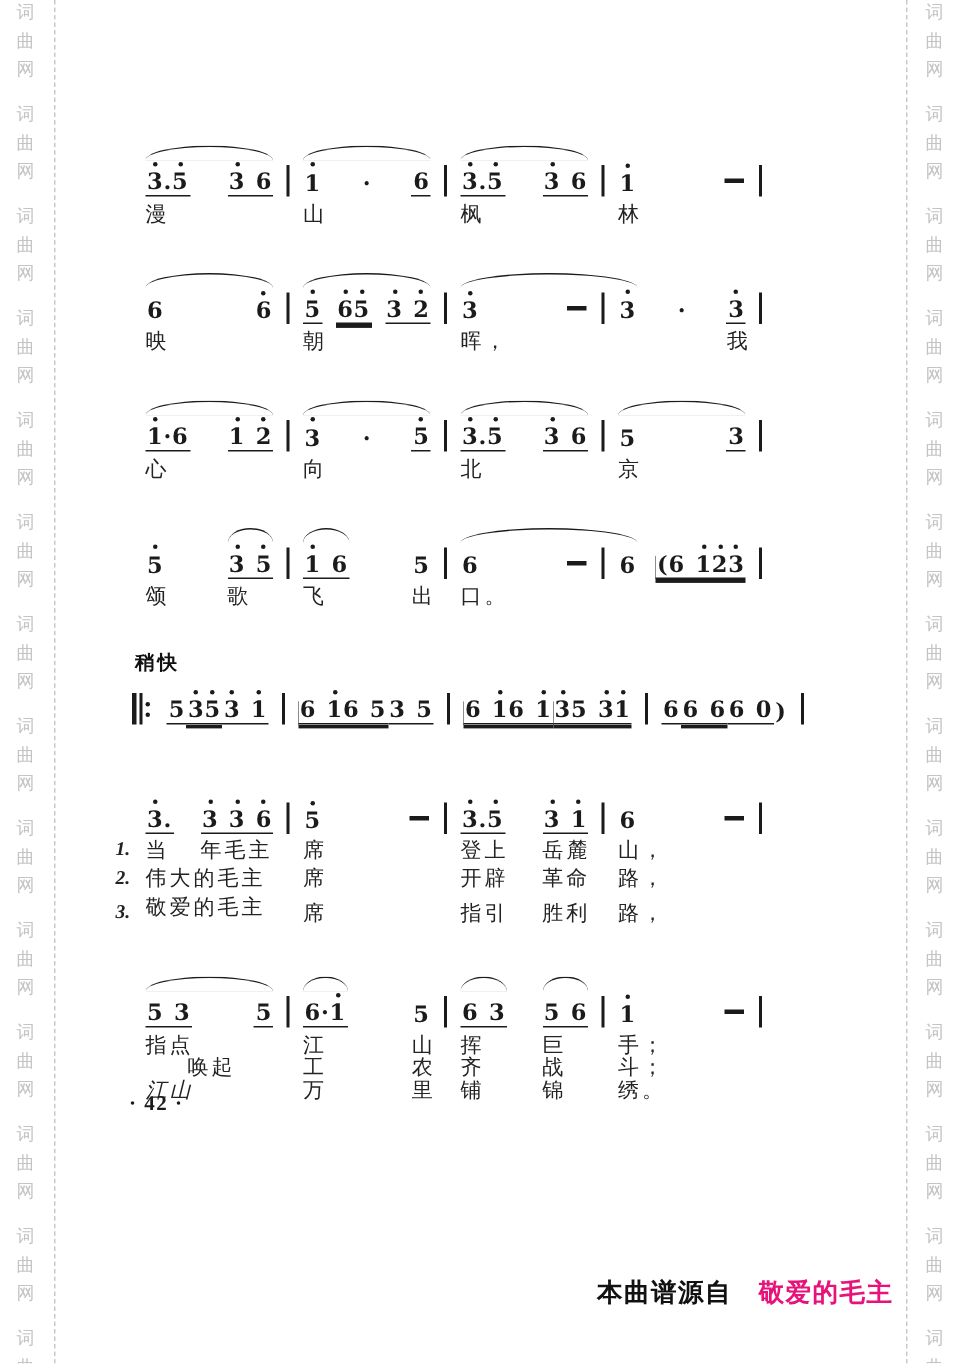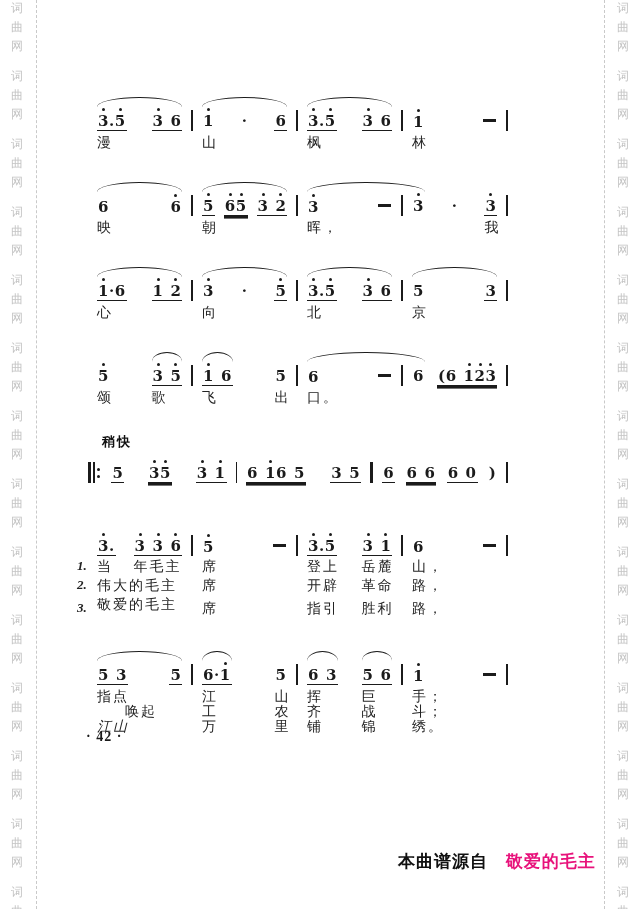--- a/index.html
+++ b/index.html
@@ -13,36 +13,36 @@
   .wm-col.left{left:2px;}
   .wm-col.right{left:608px;}
   .wm-group{display:flex;flex-direction:column;gap:6px;color:#c4c4c4;font-size:12px;
             line-height:13px;text-align:center;}
   .dash-line{position:absolute;top:0;bottom:0;width:0;border-left:1px dashed #c9c9c9;}
 
   
   .score{position:absolute;left:88px;top:0;width:420px;}
   .system{position:absolute;left:0;width:100%;}
   .notes{position:relative;display:flex;align-items:flex-end;padding-top:13px;height:22px;}
-  .bar{flex:1;display:flex;justify-content:space-between;align-items:flex-start;padding:0 9px;}
+  .bar{flex:1;display:flex;justify-content:space-between;align-items:center;padding:0 9px;}
   .grp{display:inline-block;white-space:nowrap;font-family:"DejaVu Serif",serif;font-weight:700;
        font-size:15px;line-height:17px;color:#1b1b1b;letter-spacing:.5px;padding:0 1px;}
   .grp.u1{border-bottom:1.6px solid #1b1b1b;}
   .grp.u2{border-bottom:1.6px solid #1b1b1b;box-shadow:0 2.6px 0 #1b1b1b;}
   .nch{position:relative;display:inline-block;}
   .od{position:absolute;left:50%;top:-5.5px;width:3px;height:3px;margin-left:-1.5px;
       border-radius:50%;background:#1b1b1b;font-style:normal;}
   .sp{display:inline-block;width:7px;}
   .dash{display:inline-block;width:13px;height:2.6px;background:#1b1b1b;margin-bottom:5px;}
   .barline{width:1.6px;height:21px;background:#1b1b1b;flex:none;}
   .arc{position:absolute;height:9px;border-top:1.7px solid #1b1b1b;
        border-radius:50% 50% 0 0/100% 100% 0 0;}
   .lyr{position:absolute;font-size:14px;color:#232323;white-space:nowrap;letter-spacing:2px;}
   .lyr.num{font-style:italic;font-weight:700;font-size:13px;letter-spacing:0;}
-  .tempo{position:absolute;top:-15px;left:14px;font-weight:700;font-size:13px;color:#111;
+  .tempo{position:absolute;top:-15px;left:2px;font-weight:700;font-size:13px;color:#111;
          letter-spacing:2px;font-family:"Liberation Sans",sans-serif;}
   .repeat{display:inline-flex;align-items:center;height:21px;margin-right:2px;flex:none;}
   .repeat .rthick{width:3.2px;height:21px;background:#1b1b1b;}
   .repeat .rthin{width:1.6px;height:21px;background:#1b1b1b;margin-left:2.2px;}
   .repeat .rdots{display:flex;flex-direction:column;gap:4px;margin-left:2.5px;}
   .repeat .rdots i{width:3px;height:3px;border-radius:50%;background:#1b1b1b;}
 
   .pagenum{position:absolute;left:86px;top:729px;font-weight:700;font-size:14px;color:#1b1b1b;
            letter-spacing:1px;}
   .footer{position:absolute;left:398px;top:850px;font-family:"Liberation Sans",sans-serif;
@@ -344,20 +344,24 @@
             <span class="grp u1"><span class="nch">5</span></span>
             <span class="grp u2"><span class="nch">3<i class="od"></i></span><span class="nch">5<i class="od"></i></span></span>
             <span class="grp u1"><span class="nch">3<i class="od"></i></span><span class="sp"></span><span class="nch">1<i class="od"></i></span></span>
           </div>
           <div class="barline"></div>
           <div class="bar">
             <span class="grp u2"><span class="nch">6</span><span class="sp"></span><span class="nch">1<i class="od"></i></span><span class="nch">6</span><span class="sp"></span><span class="nch">5</span></span>
             <span class="grp u1"><span class="nch">3</span><span class="sp"></span><span class="nch">5</span></span>
           </div>
           <div class="barline"></div>
+          <div class="bar">
+            <span class="grp u2"><span class="nch">6</span><span class="sp"></span><span class="nch">1<i class="od"></i></span><span class="nch">6</span><span class="sp"></span><span class="nch">1<i class="od"></i></span></span>
+            <span class="grp u2"><span class="nch">3<i class="od"></i></span><span class="nch">5</span><span class="sp"></span><span class="nch">3<i class="od"></i></span><span class="nch">1<i class="od"></i></span></span>
+          </div>
           <div class="barline"></div>
           <div class="bar">
             <span class="grp u1"><span class="nch">6</span></span>
             <span class="grp u2"><span class="nch">6</span><span class="sp"></span><span class="nch">6</span></span>
             <span class="grp u1"><span class="nch">6</span><span class="sp"></span><span class="nch">0</span></span>
             <span class="grp"><span class="nch">)</span></span>
           </div>
           <div class="barline"></div>
         </div>
       </div>

